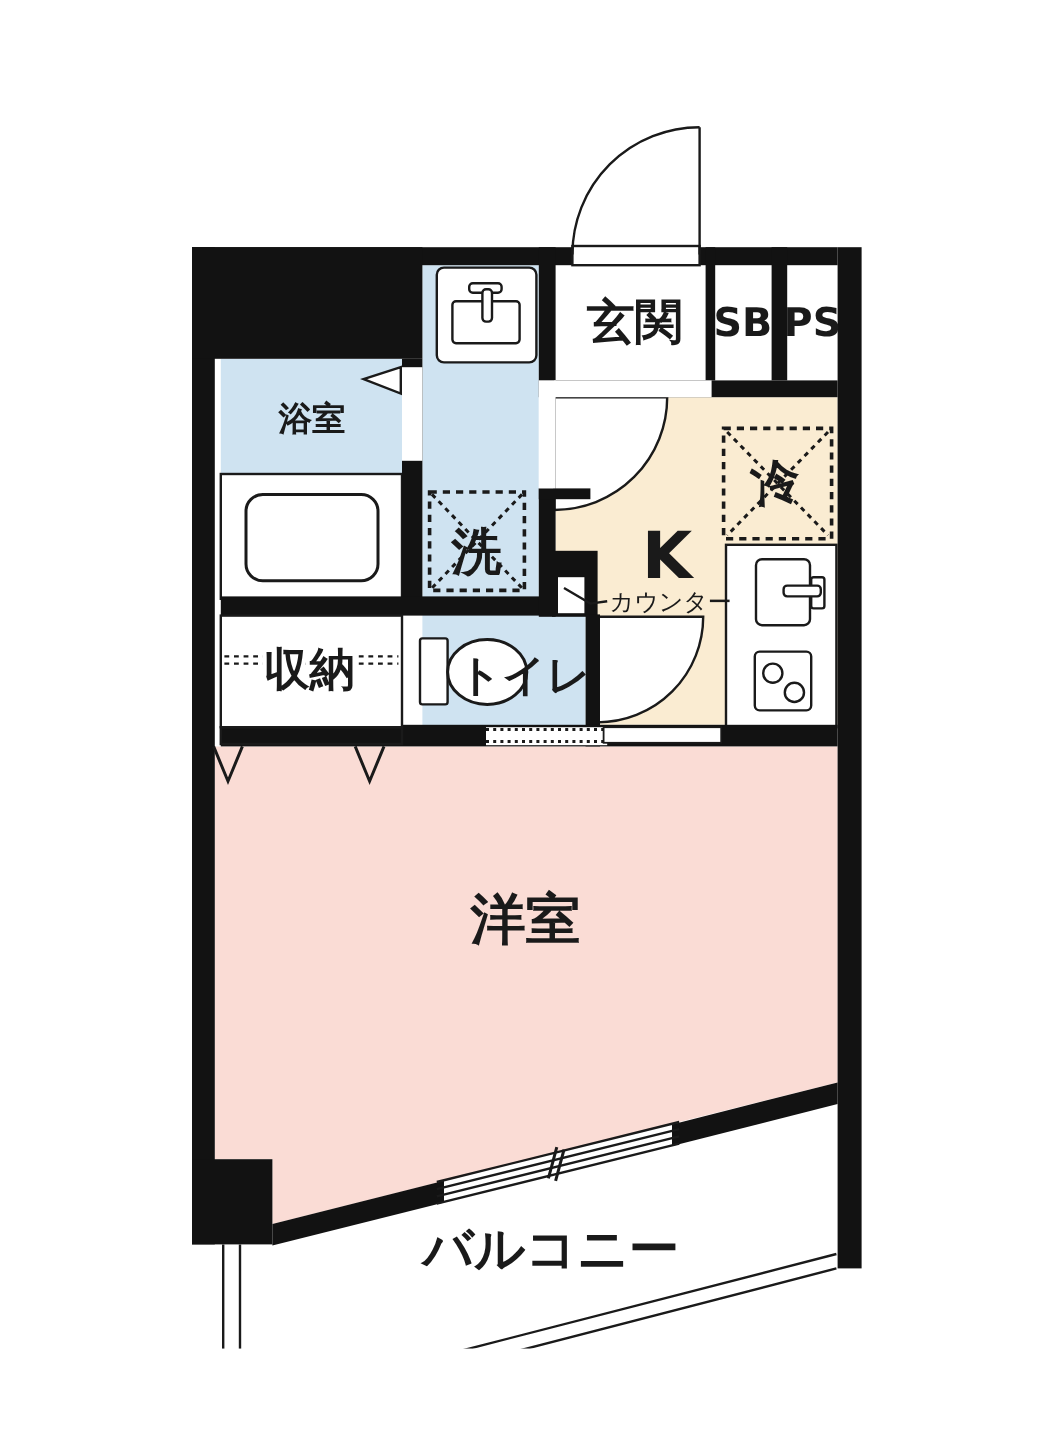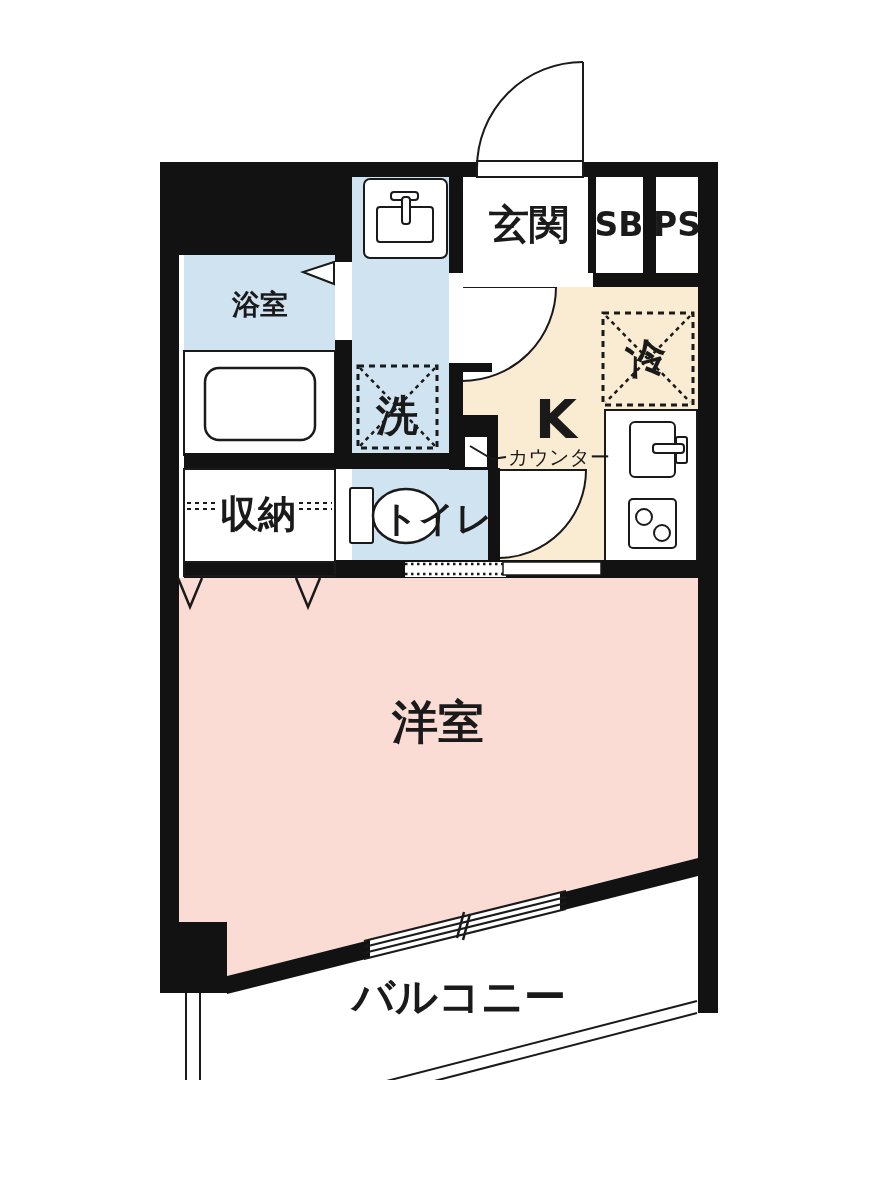--- a/index.html
+++ b/index.html
@@ -7,20 +7,21 @@
     padding: 0;
     background: #ffffff;
   }
   .page {
     position: relative;
     width: 880px;
     height: 1080px;
     background: #ffffff;
     overflow: hidden;
     font-family: "DejaVu Sans", sans-serif;
+    margin-top: 44px;
   }
   svg { display: block; }
   .w { fill: #121212; stroke: none; }                 
   .thin { fill: #ffffff; stroke: #1a1a1a; stroke-width: 2; }
   .thin25 { fill: #ffffff; stroke: #1a1a1a; stroke-width: 2.5; }
   .line { fill: none; stroke: #1a1a1a; stroke-width: 2; }
   .line25 { fill: none; stroke: #1a1a1a; stroke-width: 2.5; }
   .dash-box { fill: none; stroke: #1a1a1a; stroke-width: 3; stroke-dasharray: 6 5; }
   .dash-x { fill: none; stroke: #1a1a1a; stroke-width: 2.5; stroke-dasharray: 4 4; }
   .dots { fill: none; stroke: #1a1a1a; stroke-width: 2.5; stroke-dasharray: 2.5 3.5; }

